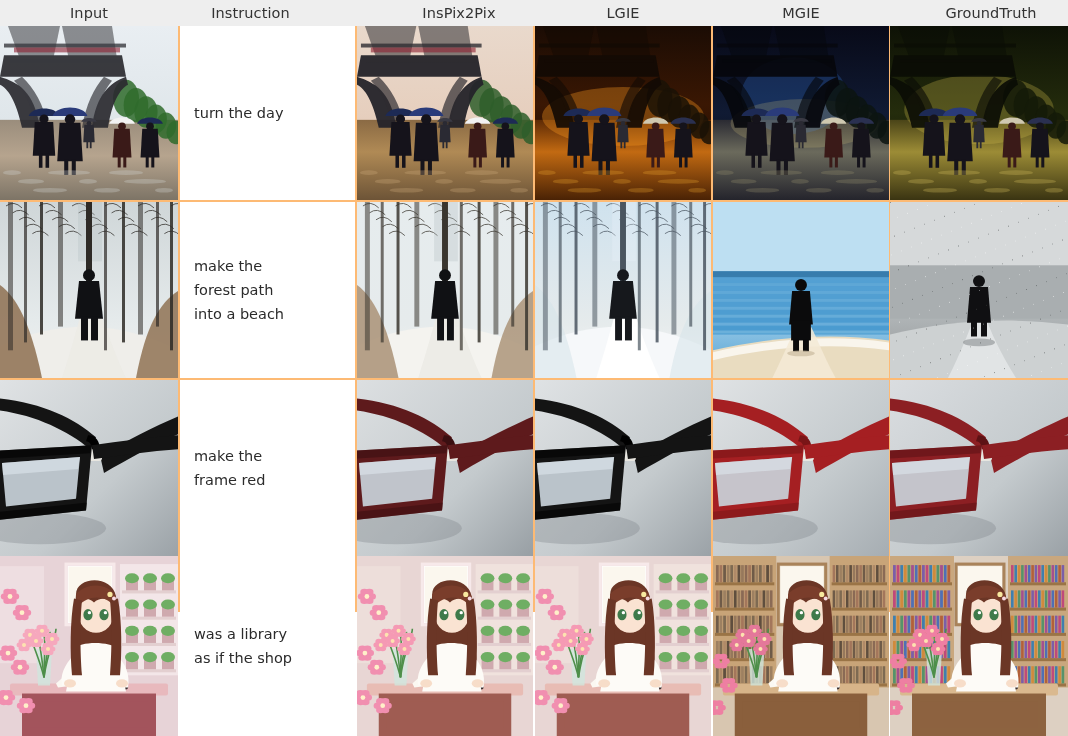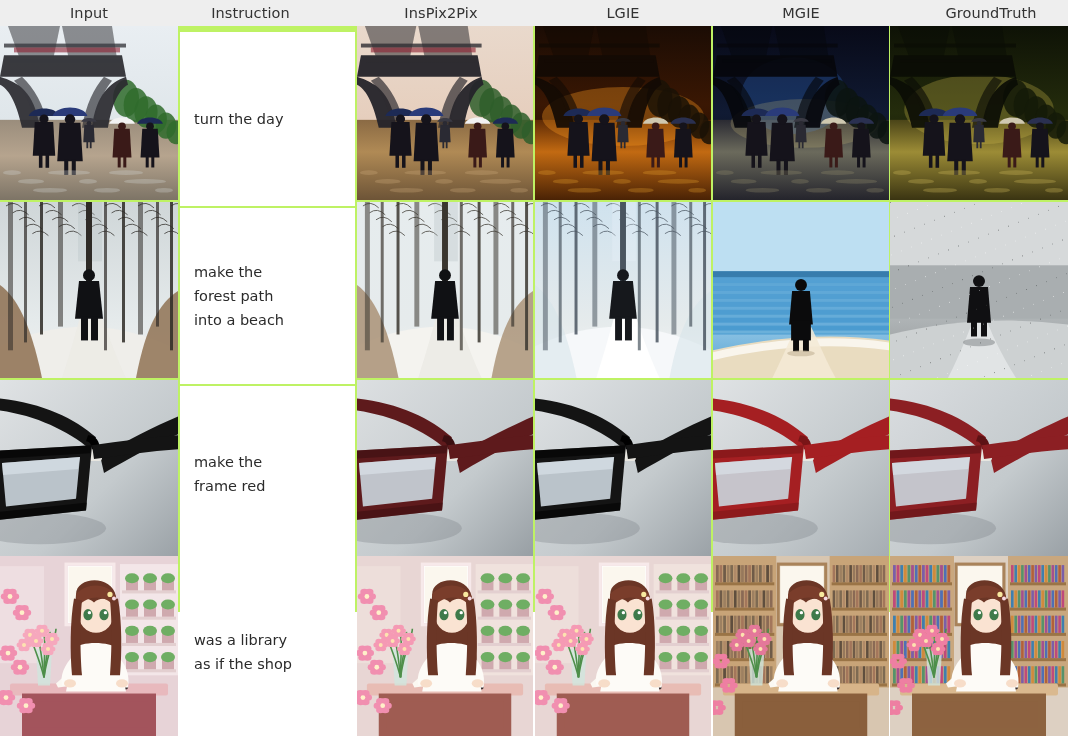--- a/index.html
+++ b/index.html
@@ -7,21 +7,21 @@
     margin: 0; padding: 0;
     width: 1068px; height: 736px;
     background: #ffffff;
     font-family: "DejaVu Sans", "Liberation Sans", sans-serif;
     overflow: hidden;
   }
   #grid {
     position: relative;
     width: 1068px;
     height: 612px;
-    background: #bef264;
+    background: #fdba74;
   }
   
   .header-band {
     position: absolute;
     left: 0; top: 0;
     width: 1068px; height: 26px;
     background: #eeeeee;
   }
   .header-cell {
     position: absolute;
@@ -46,33 +46,32 @@
   .instr {
     position: absolute;
     display: flex;
     flex-direction: column;
     justify-content: center;
     padding-left: 14px;
     font-size: 14.5px;
     color: #2b2b2b;
     line-height: 24px;
     background: #ffffff;
-    margin-top: 6px;
   }
   .instr span { display: block; white-space: nowrap; }
 </style>
 </head>
 <body>
 
 <div id="grid">
   <div class="header-band"></div>
   <div id="headers">
       <div class="header-cell" style="left: 0px; width: 178px;">Input</div>
       <div class="header-cell" style="left: 163px; width: 175px;">Instruction</div>
-      <div class="header-cell" style="left: 353px; width: 176px;">InsPix2Pix</div>
+      <div class="header-cell" style="left: 371px; width: 176px;">InsPix2Pix</div>
       <div class="header-cell" style="left: 535px; width: 176px;">LGIE</div>
       <div class="header-cell" style="left: 713px; width: 176px;">MGIE</div>
       <div class="header-cell" style="left: 902px; width: 178px;">GroundTruth</div>
     </div>
   <div id="cells">
       <div class="cell imgcell" style="left: 0px; top: 26px; width: 178px; height: 174px;">
         <svg viewBox="0 0 178 178" preserveAspectRatio="none">
           <defs>
             <linearGradient id="sku0" x1="0" y1="0" x2="0" y2="1">
               <stop offset="0" stop-color="#e9eef2"></stop>

